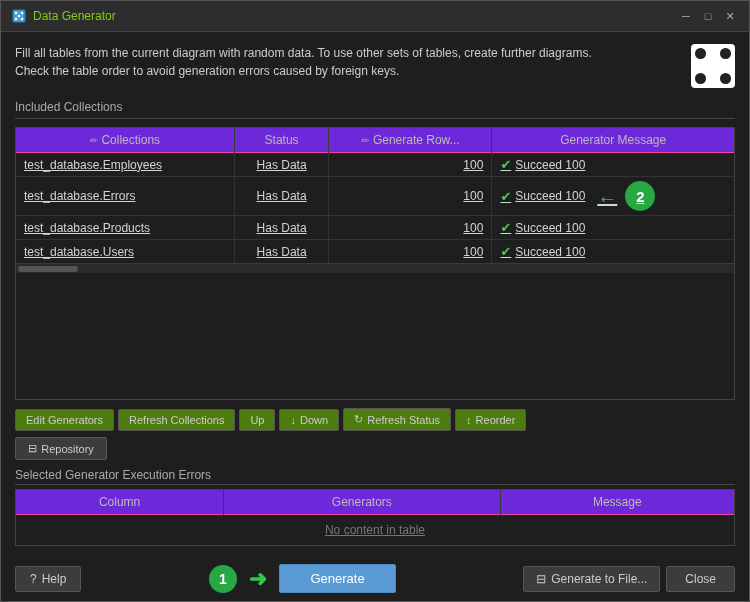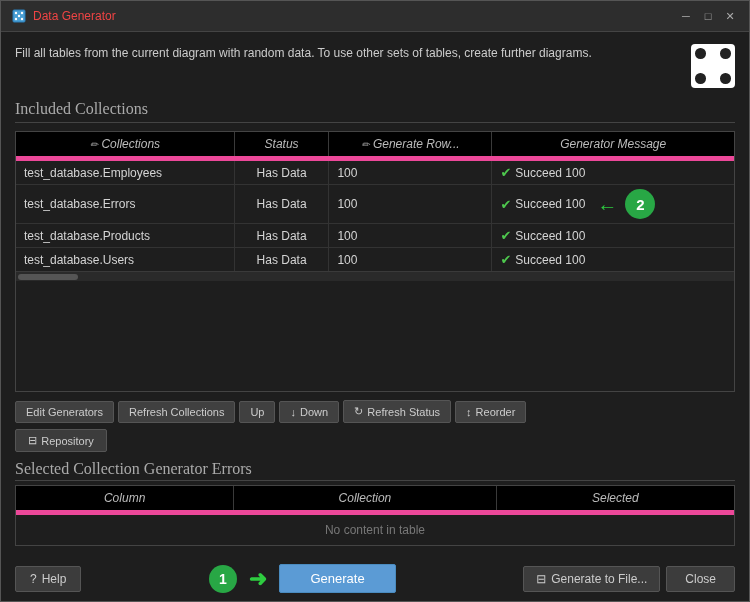--- a/index.html
+++ b/index.html
@@ -37,21 +37,21 @@
     }
     .title-bar-icon {
       width: 16px;
       height: 16px;
       display: flex;
       align-items: center;
       justify-content: center;
     }
     .title-bar-title {
       font-size: 12px;
-      color: #ef4444;
+      color: #84cc16;
     }
     .title-bar-controls {
       display: flex;
       gap: 4px;
     }
     .title-btn {
       width: 18px;
       height: 18px;
       background: transparent;
       border: none;
@@ -70,82 +70,81 @@
       gap: 8px;
       overflow: hidden;
     }
     .description {
       font-size: 12px;
       color: #cccccc;
       line-height: 1.5;
       flex-shrink: 0;
     }
     .section-header {
-      font-size: 16px;
+      font-size: 12px;
       color: #aaaaaa;
       margin-top: 4px;
       margin-bottom: 2px;
       flex-shrink: 0;
-      font-family: Liberation Serif, serif;
     }
     .section-divider {
       border: none;
       border-top: 1px solid #444;
       margin: 0;
     }
     .table-container {
       flex: 1;
       border: 1px solid #444;
       overflow: hidden;
       min-height: 0;
     }
     table {
       width: 100%;
       border-collapse: collapse;
       font-size: 12px;
     }
     thead tr {
-      background: #000000;
-      border-bottom: 5px solid #ec4899;
-      font-style: italic;
+      background: #6d28d9;
+      border-bottom: 1px solid #ec4899;
     }
     th {
       padding: 5px 8px;
       text-align: center;
       color: #bbbbbb;
       font-weight: normal;
       border-right: 1px solid #3a3a3a;
     }
     th:last-child { border-right: none; }
     tbody tr {
       border-bottom: 1px solid #333;
     }
     tbody tr:last-child { border-bottom: none; }
     td {
       padding: 4px 8px;
       border-right: 1px solid #333;
       color: #d4d4d4;
+      text-decoration: underline;
     }
     td:last-child { border-right: none; }
     td.col-status { text-align: center; }
-    td.col-rows { text-align: left; }
+    td.col-rows { text-align: right; }
     .succeed-icon {
       color: #4ec94e;
       font-size: 13px;
     }
     .toolbar {
       display: flex;
       gap: 4px;
       flex-shrink: 0;
       align-items: center;
       flex-wrap: wrap;
     }
     .toolbar-btn {
       padding: 4px 10px;
-      background: #404040;
+      background: #4d7c0f;
       border: 1px solid #555;
       color: #cccccc;
       cursor: pointer;
       font-size: 11px;
       border-radius: 2px;
       display: flex;
       align-items: center;
       gap: 4px;
       white-space: nowrap;
     }
@@ -335,20 +334,21 @@
       <button class="title-btn">□</button>
       <button class="title-btn">✕</button>
     </div>
   </div>
 
   <div class="content">
 
     <div style="display:flex; align-items:flex-start; justify-content:space-between; gap:10px; flex-shrink:0;">
       <div class="description">
         <span>Fill all tables from the current diagram with random data. To use other sets of tables, create further diagrams.</span><br>
+        <span>Check the table order to avoid generation errors caused by foreign keys.</span>
       </div>
       <div class="dice-icon">
         <div class="dot"></div>
           <div class="dot empty"></div>
           <div class="dot"></div>
         <div class="dot empty"></div>
           <div class="dot empty"></div>
           <div class="dot empty"></div>
         <div class="dot"></div>
           <div class="dot empty"></div>
@@ -437,29 +437,29 @@
 
     <div style="flex-shrink:0; margin-top:-2px;">
       <button class="repo-btn">
         <span>⊟</span>
         
         Repository
       </button>
     </div>
 
     <div class="errors-section">
-      <span class="section-header">Selected Collection Generator Errors</span>
+      <span class="section-header">Selected Generator Execution Errors</span>
       <hr class="section-divider" style="margin-top:2px; margin-bottom:4px;">
       <div class="errors-table-container">
         <table>
           <thead>
             <tr>
               <th>Column</th>
-              <th>Collection</th>
-              <th>Selected</th>
+              <th>Generators</th>
+              <th>Message</th>
             </tr>
           </thead>
           <tbody>
             <tr>
               <td colspan="3" class="no-content">No content in table</td>
             </tr>
           </tbody>
         </table>
       </div>
     </div>

